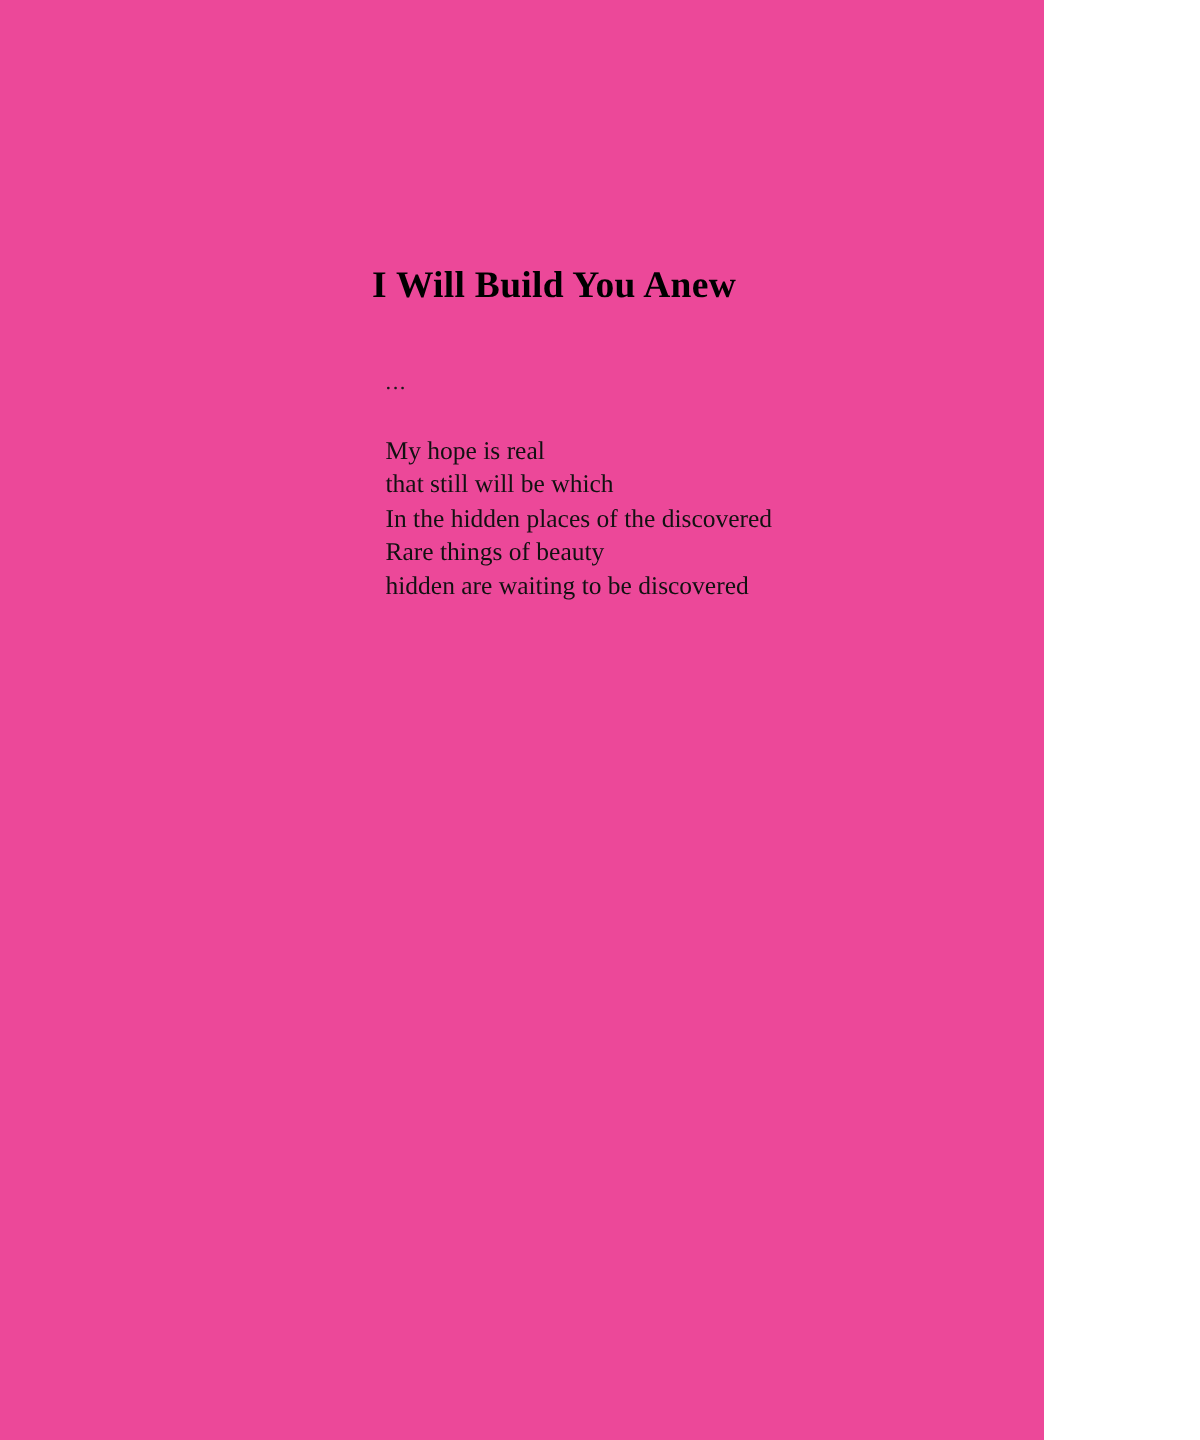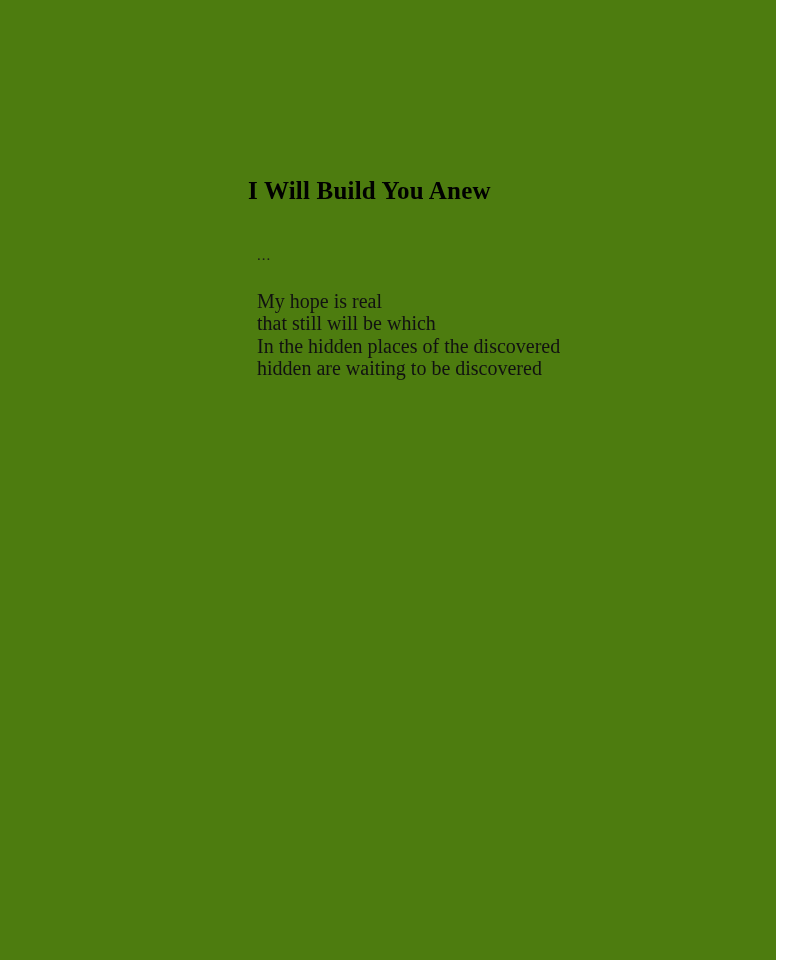--- a/index.html
+++ b/index.html
@@ -9,23 +9,23 @@
   body {
     width: 800px;
     height: 960px;
     background: #ffffff;
     font-family: "Liberation Serif", "DejaVu Serif", serif;
     color: #111111;
     overflow: hidden;
   }
   .page {
     position: relative;
-    width: 776px;
+    width: 696px;
     height: 960px;
-    background: #4d7c0f;
+    background: #ec4899;
   }
   .poem-title {
     position: absolute;
     left: 248px;
     top: 160px;
     font-size: 25px;
     font-weight: bold;
     letter-spacing: 0.2px;
     color: #000000;
     white-space: nowrap;
@@ -37,21 +37,21 @@
     width: 470px;
   }
   .ellipsis-line {
     font-size: 15px;
     line-height: 22px;
     color: #1a1a1a;
     letter-spacing: 1px;
     margin-bottom: 24px;
   }
   .stanza {
-    font-size: 20px;
+    font-size: 17px;
     line-height: 22.4px;
     color: #111111;
   }
   .poem-line {
     white-space: pre-wrap;
     min-height: 22px;
   }
 </style>
 </head>
 <body>
@@ -60,17 +60,18 @@
 
   <h1 class="poem-title">I Will Build You Anew</h1>
 
   <div class="poem-body">
     <div class="ellipsis-line">...</div>
 
     <div class="stanza">
       <div class="poem-line">My hope is real</div>
       <div class="poem-line">that still will be which</div>
       <div class="poem-line">In the hidden places of the discovered</div>
+      <div class="poem-line">Rare things of beauty</div>
       <div class="poem-line">hidden are waiting to be discovered</div>
     </div>
   </div>
 
 </div>
 
 </body></html>

